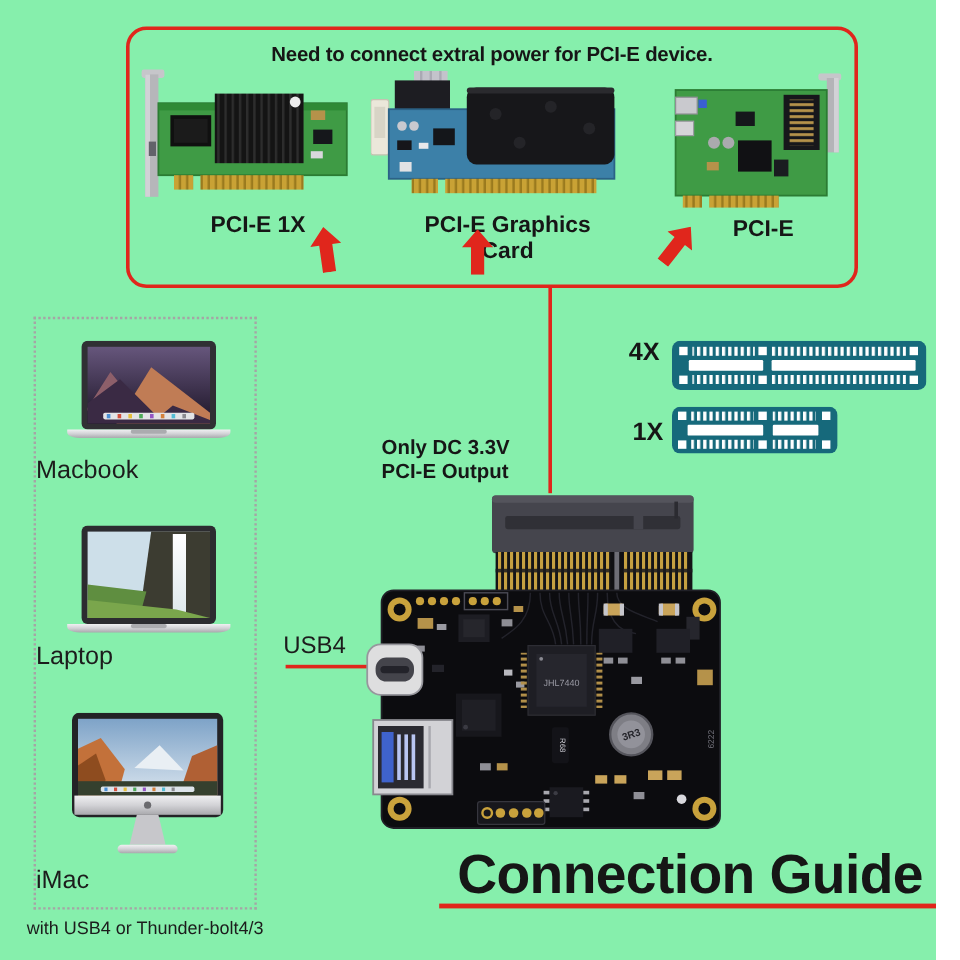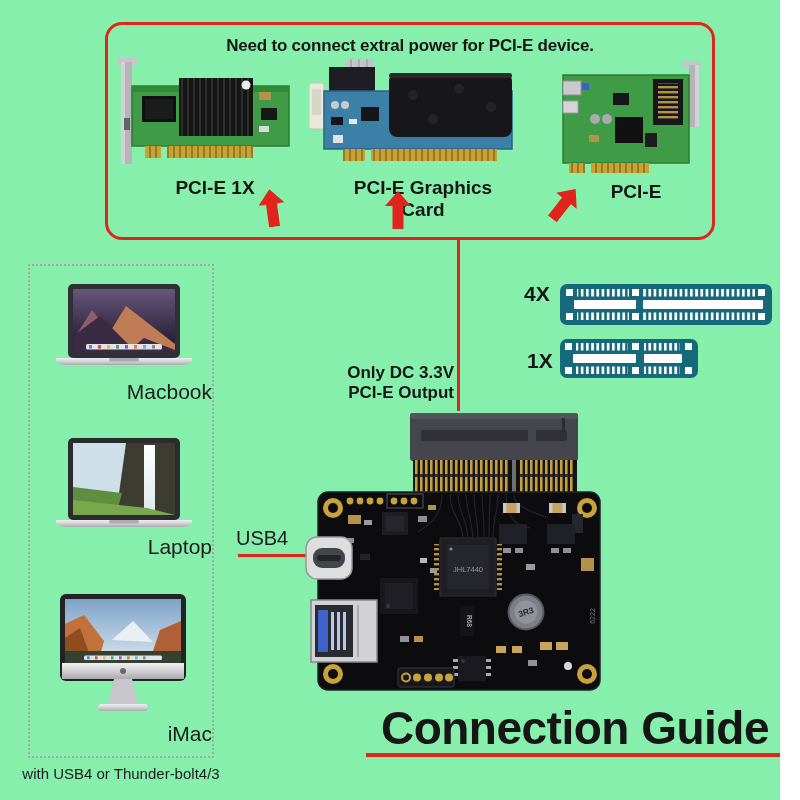--- a/index.html
+++ b/index.html
@@ -7,23 +7,23 @@
   .stage{position:relative;width:780px;height:800px;background:#86efac;overflow:hidden;
          font-family:"Liberation Sans",sans-serif;color:#141414}
   .abs{position:absolute}
   svg text{font-family:"Liberation Sans",sans-serif}
   .top-box{left:105px;top:22px;width:610px;height:218px;border:3px solid #e0261c;border-radius:17px}
   .top-title{left:0;right:0;top:11px;text-align:center;font-size:17px;font-weight:bold;letter-spacing:-.2px;color:#161616}
   .card-label{font-size:19px;font-weight:bold;text-align:center;color:#161616}
   .arrow{transform-origin:50% 50%}
   .vline{left:457px;top:239px;width:3px;height:172px;background:#e0261c}
   .devices-box{left:28px;top:264px;width:186px;height:494px;border:2px dotted #a5a5a5}
-  .dev-label{left:0;width:100%;text-align:right;font-size:21px;color:#1c1c1c}
+  .dev-label{left:0;width:100%;text-align:left;font-size:21px;color:#1c1c1c}
   .footnote{left:18px;top:765px;width:206px;text-align:center;font-size:15px;color:#1c1c1c}
-  .dc-note{left:318px;top:363px;width:136px;text-align:right;font-size:17px;font-weight:bold;line-height:20px;color:#161616}
+  .dc-note{left:318px;top:363px;width:136px;font-size:17px;font-weight:bold;line-height:20px;color:#161616}
   .slot-label{font-size:21px;font-weight:bold;color:#161616}
   .usb4-label{left:236px;top:527px;width:78px;text-align:left;font-size:20px;color:#1c1c1c}
   .usb4-line{left:238px;top:554px;width:72px;height:3px;background:#e0261c}
   .footer-title{left:350px;top:701px;width:450px;text-align:center;font-size:46px;font-weight:bold;letter-spacing:-.5px;color:#161616}
   .footer-underline{left:366px;top:753px;width:424px;height:4px;background:#e0261c}
 </style>
 </head>
 <body>
 
 <div class="stage">

